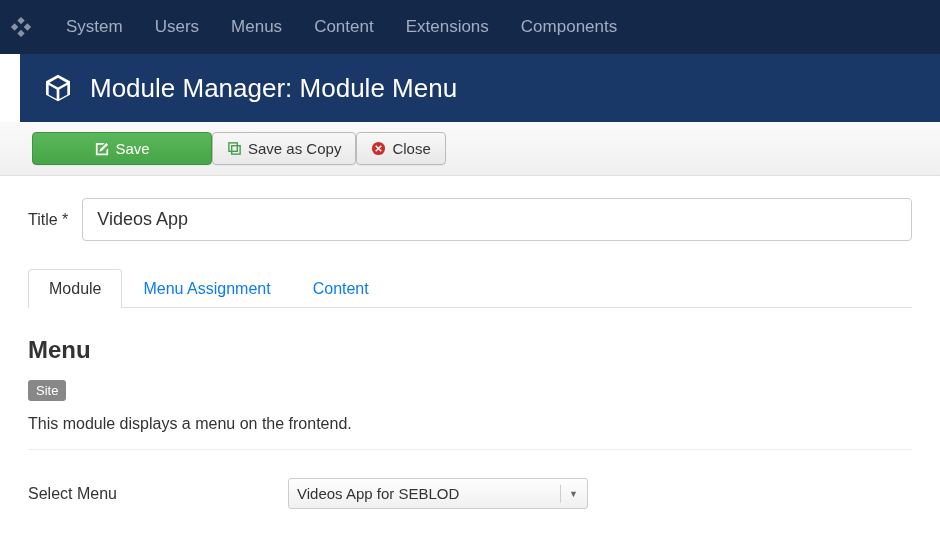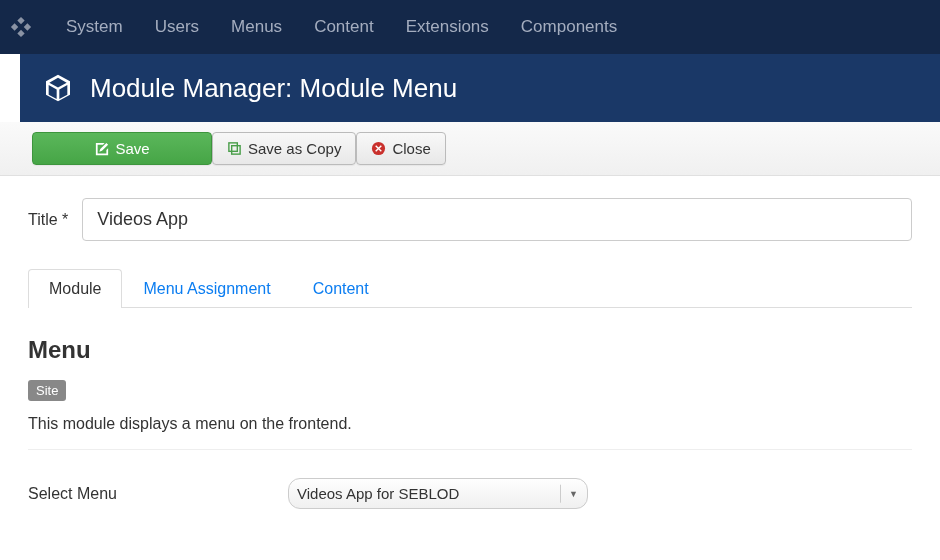--- a/index.html
+++ b/index.html
@@ -27,21 +27,21 @@
     .tab { padding: 10px 20px; font-size: 16px; color: #0b7df1; cursor: pointer; border: 1px solid transparent; border-bottom: none; margin-bottom: -1px; border-radius: 4px 4px 0 0; }
     .tab.active { color: #333; border-color: #ddd; background: #fff; }
     
     .section-heading { font-size: 24px; font-weight: bold; margin-bottom: 16px; }
     .badge { display: inline-block; background: #888; color: #fff; font-size: 13px; padding: 3px 8px; border-radius: 3px; margin-bottom: 14px; }
     .desc { font-size: 16px; color: #333; margin-bottom: 16px; }
     .hr { border: none; border-top: 1px solid #eee; margin-bottom: 28px; }
     
     .field-row { display: flex; align-items: center; }
     .field-label { width: 260px; font-size: 16px; }
-    .select { border: 1px solid #ccc; border-radius: 12px; padding: 6px 8px; font-size: 15px; width: 300px; background: linear-gradient(#fefefe, #f0f0f0); color: #333; appearance: none; -webkit-appearance: none; background-image: linear-gradient(#fefefe, #f0f0f0); position: relative; }
+    .select { border: 1px solid #ccc; border-radius: 3px; padding: 6px 8px; font-size: 15px; width: 300px; background: linear-gradient(#fefefe, #f0f0f0); color: #333; appearance: none; -webkit-appearance: none; background-image: linear-gradient(#fefefe, #f0f0f0); position: relative; }
     .select-wrap { position: relative; display: inline-block; }
     .select-wrap::after { content: "▼"; font-size: 9px; color: #666; position: absolute; right: 10px; top: 50%; transform: translateY(-50%); pointer-events: none; border-left: 1px solid #ccc; padding-left: 8px; height: 60%; display:flex; align-items:center;}
   </style>
 </head>
 <body>
 
 <div class="top-nav">
   <span class="top-nav-logo">
     <svg viewBox="0 0 24 24" width="22" height="22" fill="currentColor">
         <path d="M12 1L8 5l4 4 4-4zM5 8l-4 4 4 4 4-4zM19 8l-4 4 4 4 4-4zM12 15l-4 4 4 4 4-4z"></path>

